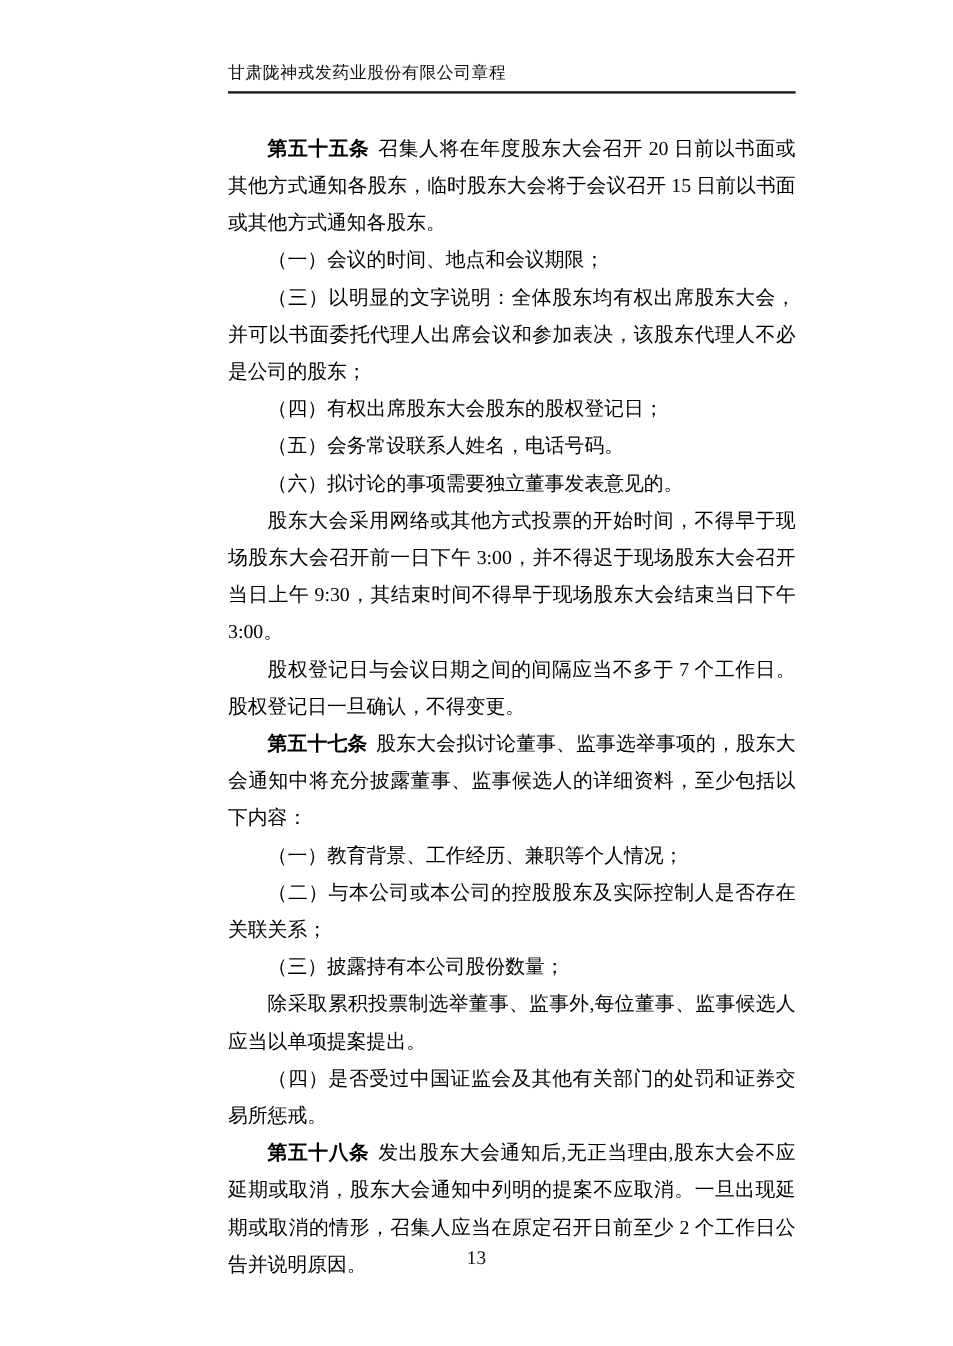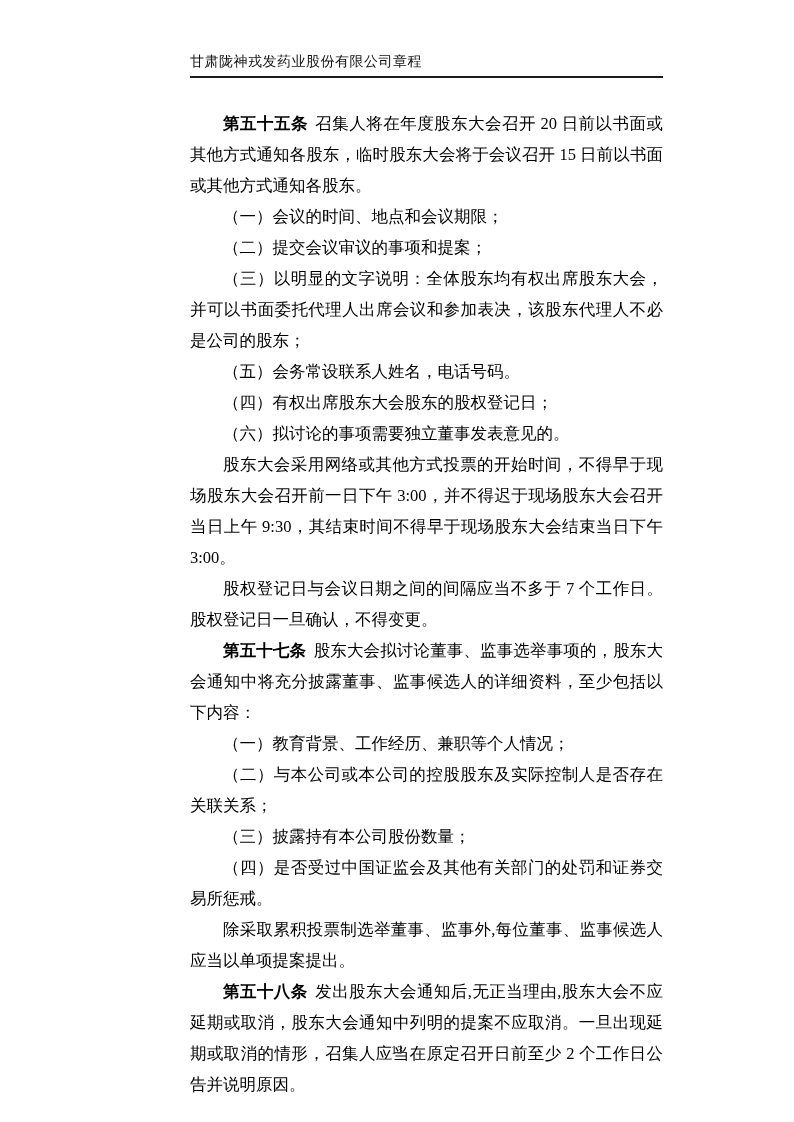--- a/index.html
+++ b/index.html
@@ -42,49 +42,48 @@
   }
   .article-label:empty { display: none; margin: 0; }
   .footer {
     position: absolute;
     left: 0;
     right: 0;
     bottom: 64px;
     text-align: center;
   }
   .page-number {
-    font-size: 12px;
+    font-size: 16px;
     color: #111111;
   }
 </style>
 </head>
 <body>
 
 <div class="page">
 
   <div class="header">
     <div class="header-title">甘肃陇神戎发药业股份有限公司章程</div>
   </div>
 
   <div class="doc-body">
     <p class="para"><b class="article-label">第五十五条</b><span class="para-text">召集人将在年度股东大会召开 20 日前以书面或其他方式通知各股东，临时股东大会将于会议召开 15 日前以书面或其他方式通知各股东。</span></p>
     <p class="para"><span class="para-text">（一）会议的时间、地点和会议期限；</span></p>
-    <p class="para"><span class="para-text">（二）提交会议审议的事项和提案；</span></p>
     <p class="para"><span class="para-text">（三）以明显的文字说明：全体股东均有权出席股东大会，并可以书面委托代理人出席会议和参加表决，该股东代理人不必是公司的股东；</span></p>
+    <p class="para"><span class="para-text">（四）有权出席股东大会股东的股权登记日；</span></p>
     <p class="para"><span class="para-text">（五）会务常设联系人姓名，电话号码。</span></p>
-    <p class="para"><span class="para-text">（四）有权出席股东大会股东的股权登记日；</span></p>
     <p class="para"><span class="para-text">（六）拟讨论的事项需要独立董事发表意见的。</span></p>
     <p class="para"><span class="para-text">股东大会采用网络或其他方式投票的开始时间，不得早于现场股东大会召开前一日下午 3:00，并不得迟于现场股东大会召开当日上午 9:30，其结束时间不得早于现场股东大会结束当日下午 3:00。</span></p>
     <p class="para"><span class="para-text">股权登记日与会议日期之间的间隔应当不多于 7 个工作日。股权登记日一旦确认，不得变更。</span></p>
     <p class="para"><b class="article-label">第五十七条</b><span class="para-text">股东大会拟讨论董事、监事选举事项的，股东大会通知中将充分披露董事、监事候选人的详细资料，至少包括以下内容：</span></p>
     <p class="para"><span class="para-text">（一）教育背景、工作经历、兼职等个人情况；</span></p>
     <p class="para"><span class="para-text">（二）与本公司或本公司的控股股东及实际控制人是否存在关联关系；</span></p>
     <p class="para"><span class="para-text">（三）披露持有本公司股份数量；</span></p>
+    <p class="para"><span class="para-text">除采取累积投票制选举董事、监事外,每位董事、监事候选人应当以单项提案提出。</span></p>
     <p class="para"><span class="para-text">（四）是否受过中国证监会及其他有关部门的处罚和证券交易所惩戒。</span></p>
-    <p class="para"><span class="para-text">除采取累积投票制选举董事、监事外,每位董事、监事候选人应当以单项提案提出。</span></p>
     <p class="para"><b class="article-label">第五十八条</b><span class="para-text">发出股东大会通知后,无正当理由,股东大会不应延期或取消，股东大会通知中列明的提案不应取消。一旦出现延期或取消的情形，召集人应当在原定召开日前至少 2 个工作日公告并说明原因。</span></p>
   </div>
 
   <div class="footer">
     <span class="page-number">13</span>
   </div>
 
 </div>
 
 </body></html>

